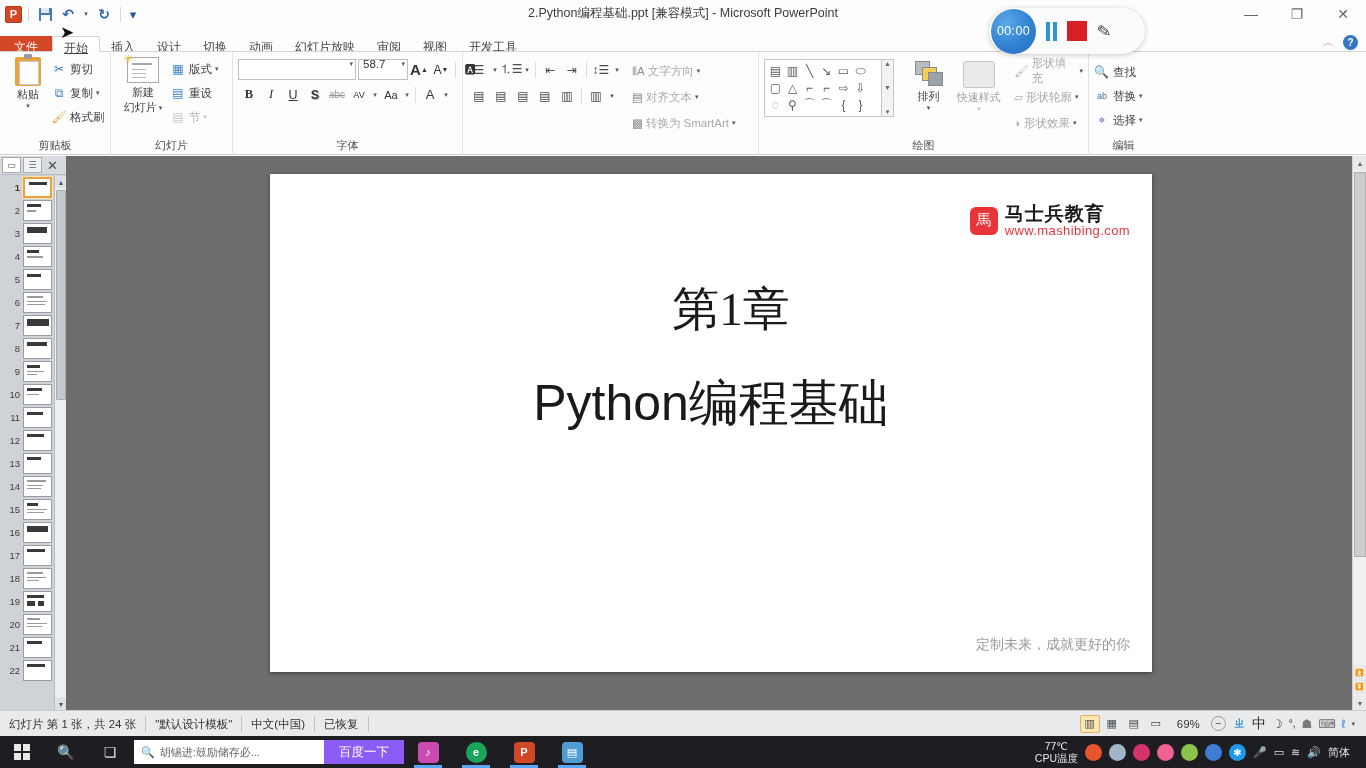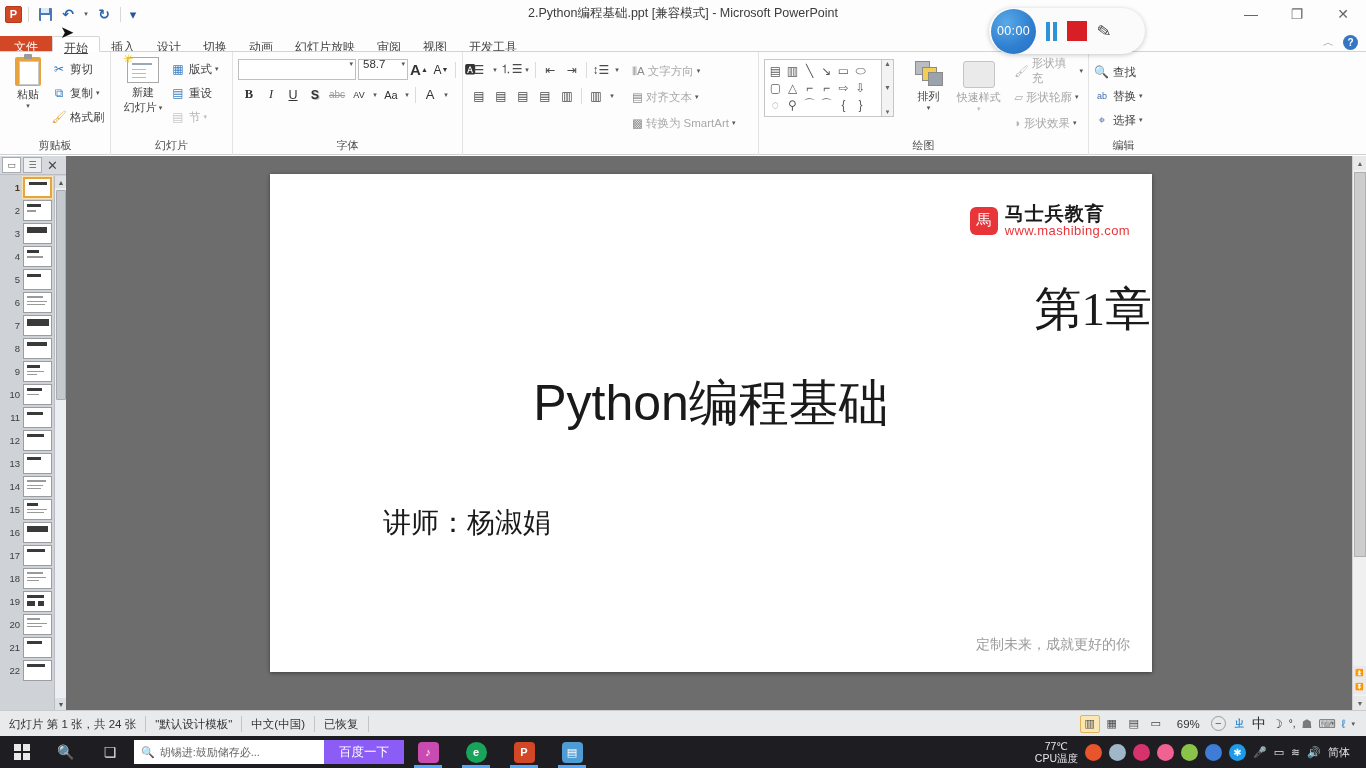--- a/index.html
+++ b/index.html
@@ -230,21 +230,21 @@
   .brand { position: absolute; right: 22px; top: 30px; display: flex; align-items: center; gap: 7px; }
   .brand-mark {
     width: 28px; height: 28px; border-radius: 6px; background: #e8353a;
     display: flex; align-items: center; justify-content: center;
     color: #fff; font-size: 15px;
   }
   .brand-txt { line-height: 1.05; }
   .brand-name { font-size: 19px; color: #1b1b1b; font-weight: bold; letter-spacing: 1px; }
   .brand-url { font-size: 13px; color: #e8353a; letter-spacing: .4px; }
   .slide-title {
-    position: absolute; left: 0; right: 0; top: 104px; text-align: right;
+    position: absolute; left: 0; right: 0; top: 104px; text-align: center;
     font-size: 47px; color: #1a1a1a; font-family: "Liberation Serif", serif; margin-left: 40px;
   }
   .slide-title2 {
     position: absolute; left: 0; right: 0; top: 196px; text-align: center;
     font-size: 50px; color: #1a1a1a;
   }
   .slide-presenter {
     position: absolute; left: 113px; top: 330px; font-size: 28px; color: #1a1a1a;
   }
   .slide-footer {
@@ -813,21 +813,20 @@
     <div class="slide">
       <div class="brand">
         <div class="brand-mark">馬</div>
         <div class="brand-txt">
           <div class="brand-name">马士兵教育</div>
           <div class="brand-url">www.mashibing.com</div>
         </div>
       </div>
       <div class="slide-title">第1章</div>
       <div class="slide-title2">Python编程基础</div>
-      <div class="slide-presenter">讲师：杨淑娟</div>
       <div class="slide-footer">定制未来，成就更好的你</div>
     </div>
     <div class="notes">单击此处添加备注</div>
   </div>
 
   <div class="rightscroll">
     <div class="rs-btn">▲</div>
     <div class="rs-thumb"></div>
     <div class="rs-dbl" style="bottom:30px">⏫</div>
     <div class="rs-dbl" style="bottom:16px">⏬</div>

